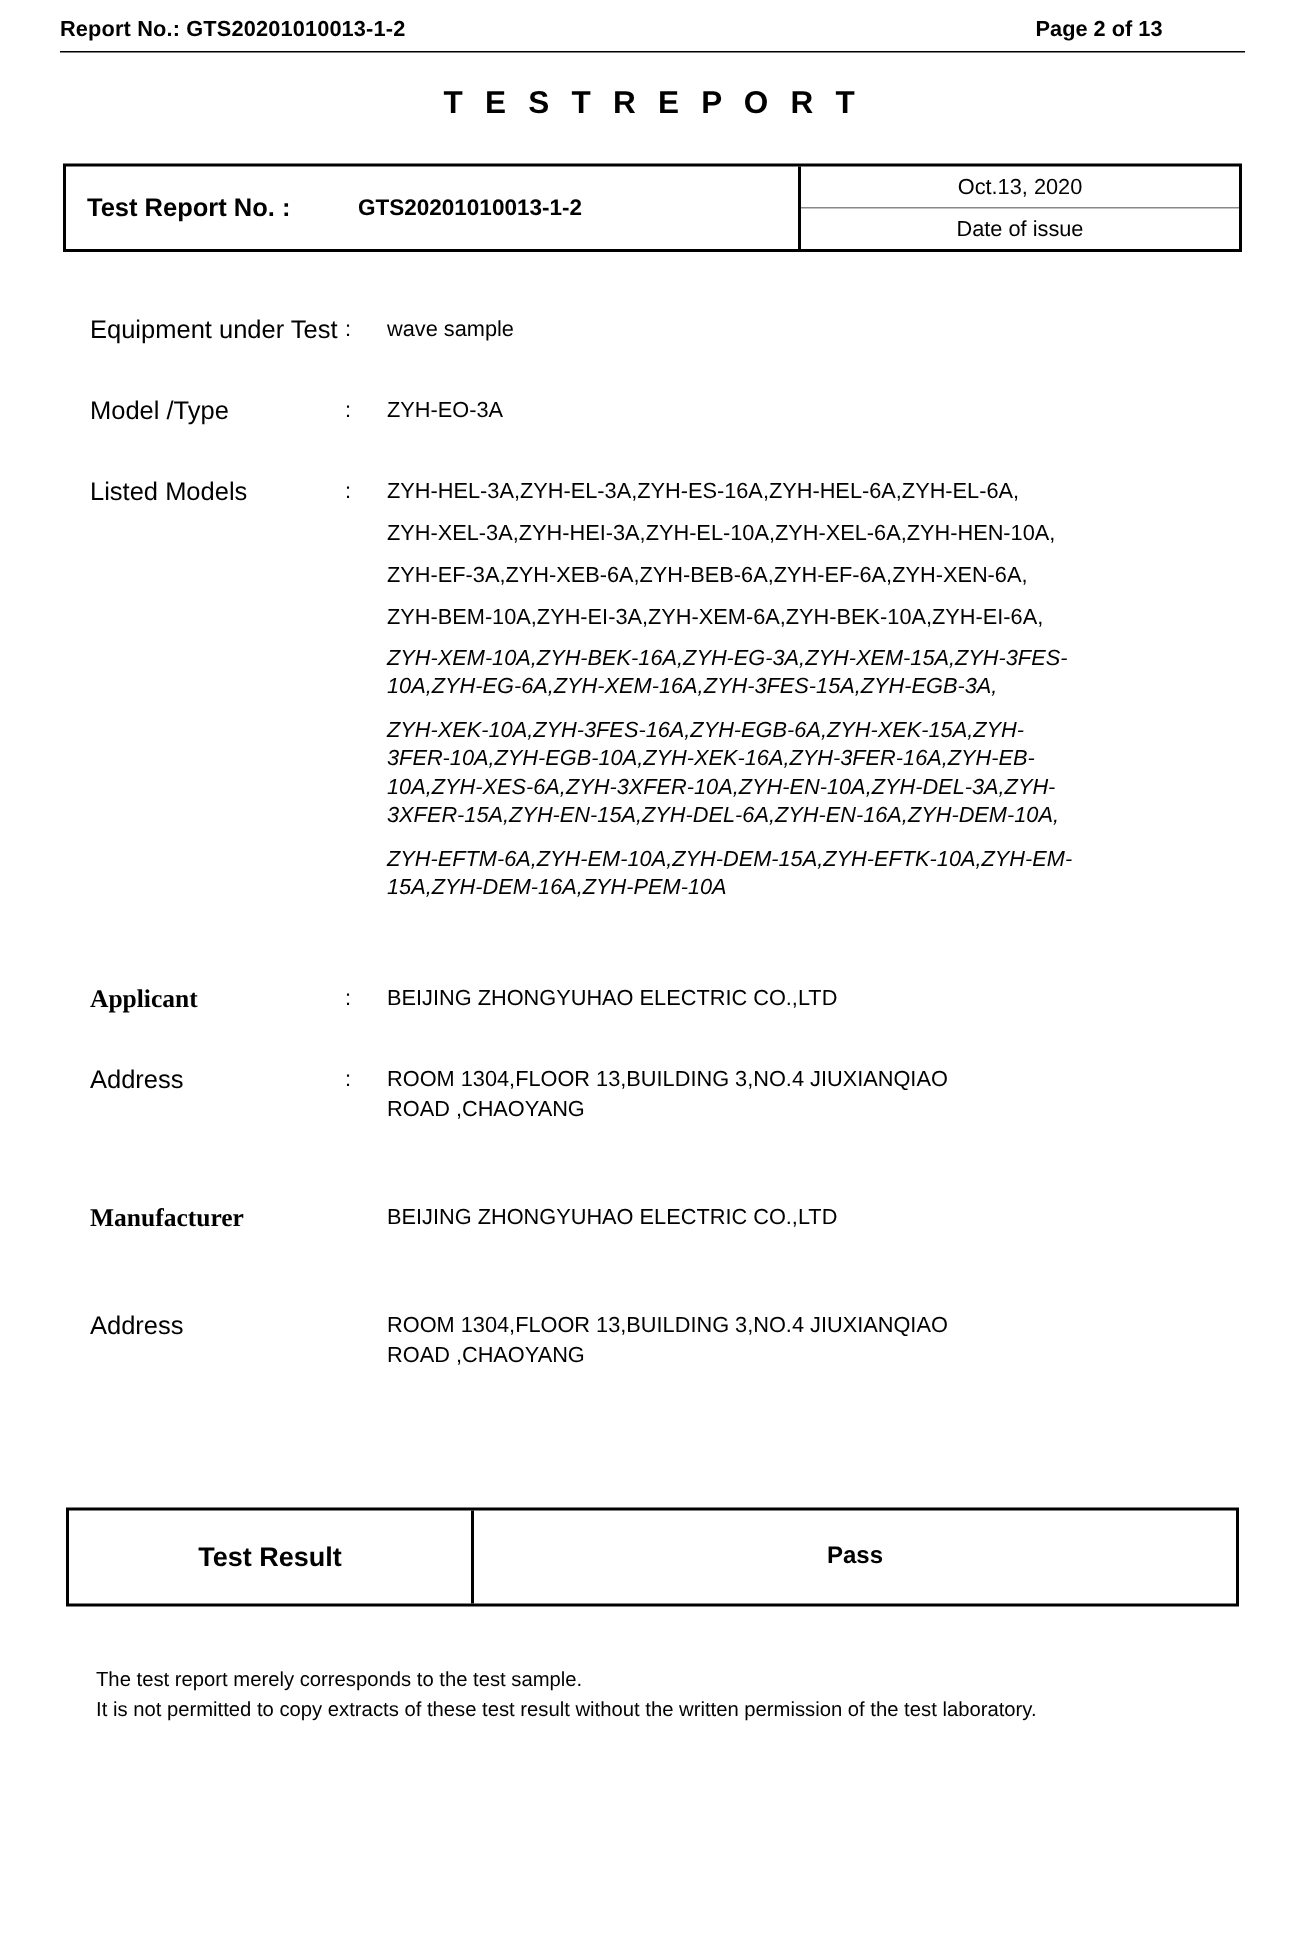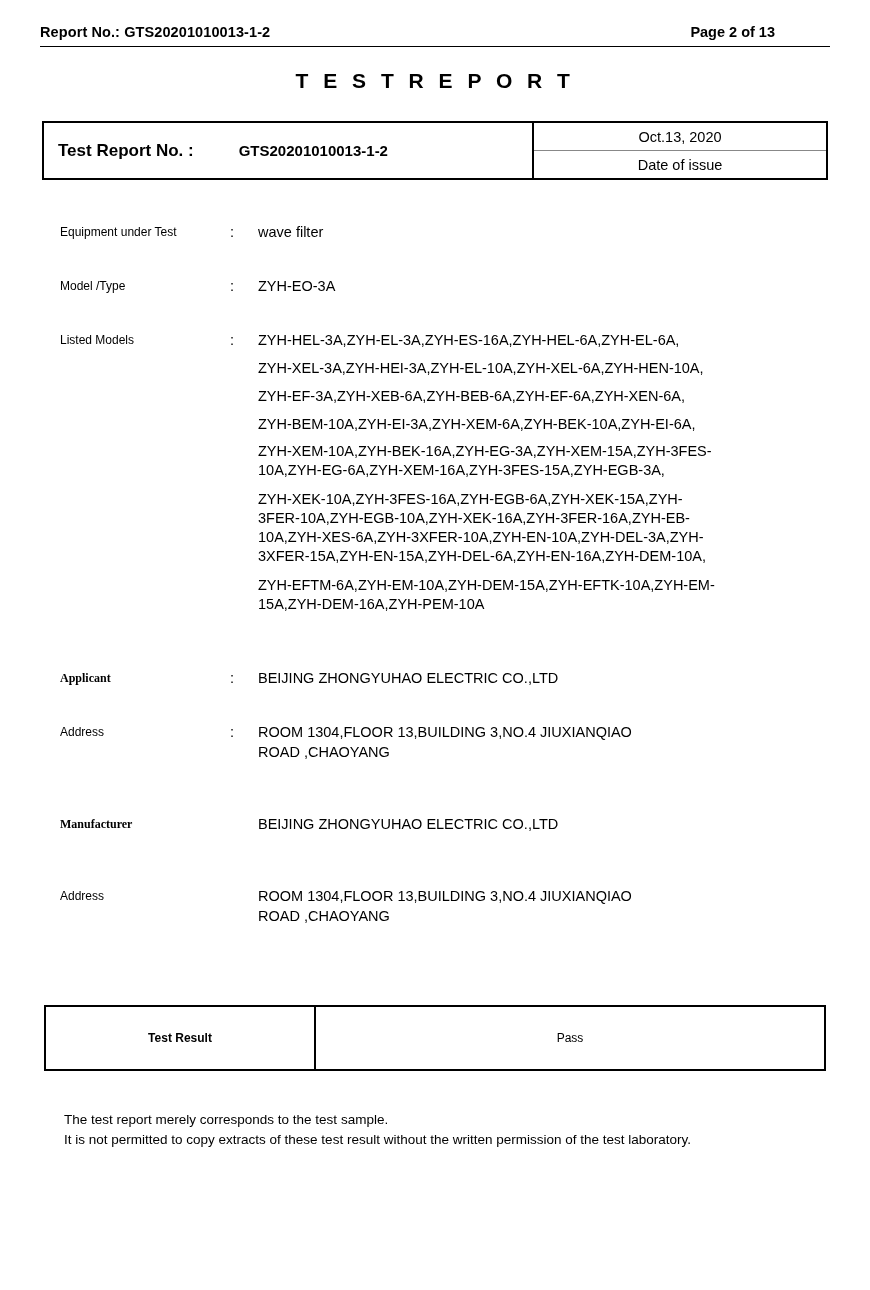--- a/index.html
+++ b/index.html
@@ -11,21 +11,21 @@
     width: 870px;
     height: 1290px;
     font-family: "Liberation Sans", sans-serif;
     color: #000000;
     position: relative;
   }
   .page {
     width: 870px;
     height: 1290px;
     box-sizing: border-box;
-    padding: 16px 40px;
+    padding: 4px 40px;
     position: relative;
   }
   
   .header {
     display: flex;
     justify-content: space-between;
     align-items: baseline;
     font-size: 14.5px;
     font-weight: bold;
     padding-top: 8px;
@@ -95,69 +95,69 @@
     margin-top: 42px;
     padding-left: 20px;
   }
   .field {
     display: flex;
     align-items: flex-start;
     margin-bottom: 24px;
   }
   .field .f-label {
     flex: 0 0 170px;
-    font-size: 12px;
+    font-size: 17px;
     line-height: 20px;
   }
   .field .f-label.bold { font-weight: bold; font-family: Liberation Serif, serif; }
   .field .f-colon {
     flex: 0 0 28px;
     font-size: 14.5px;
     line-height: 20px;
   }
   .field .f-value {
     flex: 1;
     font-size: 14.5px;
     line-height: 20px;
   }
   .field .f-value .line { display: block; }
   .models .line { margin-bottom: 8px; }
   .models .tight { margin-bottom: 0; line-height: 19px; }
-  .models .blk { margin-bottom: 10px; }
+  .models .blk { margin-bottom: 10px; font-style: italic; }
   .spacer-sm { height: 10px; }
   .spacer-md { height: 28px; }
   .spacer-lg { height: 20px; }
   
   .result-box {
     margin: 0 2px;
     border: 2.5px solid #000;
     display: flex;
     height: 62px;
     position: absolute;
     left: 42px;
     right: 42px;
     top: 1005px;
   }
   .result-box .r-left {
     flex: 0 0 270px;
     display: flex;
     align-items: center;
     justify-content: center;
-    font-size: 12px;
+    font-size: 18px;
     font-weight: bold;
     border-right: 2.5px solid #000;
     box-sizing: border-box;
   }
   .result-box .r-right {
     flex: 1;
     display: flex;
     align-items: center;
     justify-content: center;
-    font-size: 12px;
-    font-weight: normal;
+    font-size: 16px;
+    font-weight: bold;
   }
   
   .footnote {
     position: absolute;
     left: 64px;
     right: 40px;
     top: 1110px;
     font-size: 13.5px;
     line-height: 20px;
   }
@@ -189,21 +189,21 @@
   </div>
 
   <div class="fields">
 
     <div class="field">
       <div class="f-label">
         <span class="line">Equipment under</span>
         <span class="line">Test</span>
       </div>
       <div class="f-colon">:</div>
-      <div class="f-value">wave filter</div>
+      <div class="f-value">wave sample</div>
     </div>
 
     <div class="spacer-sm"></div>
 
     <div class="field">
       <div class="f-label">Model /Type</div>
       <div class="f-colon">:</div>
       <div class="f-value">ZYH-EO-3A</div>
     </div>
 

